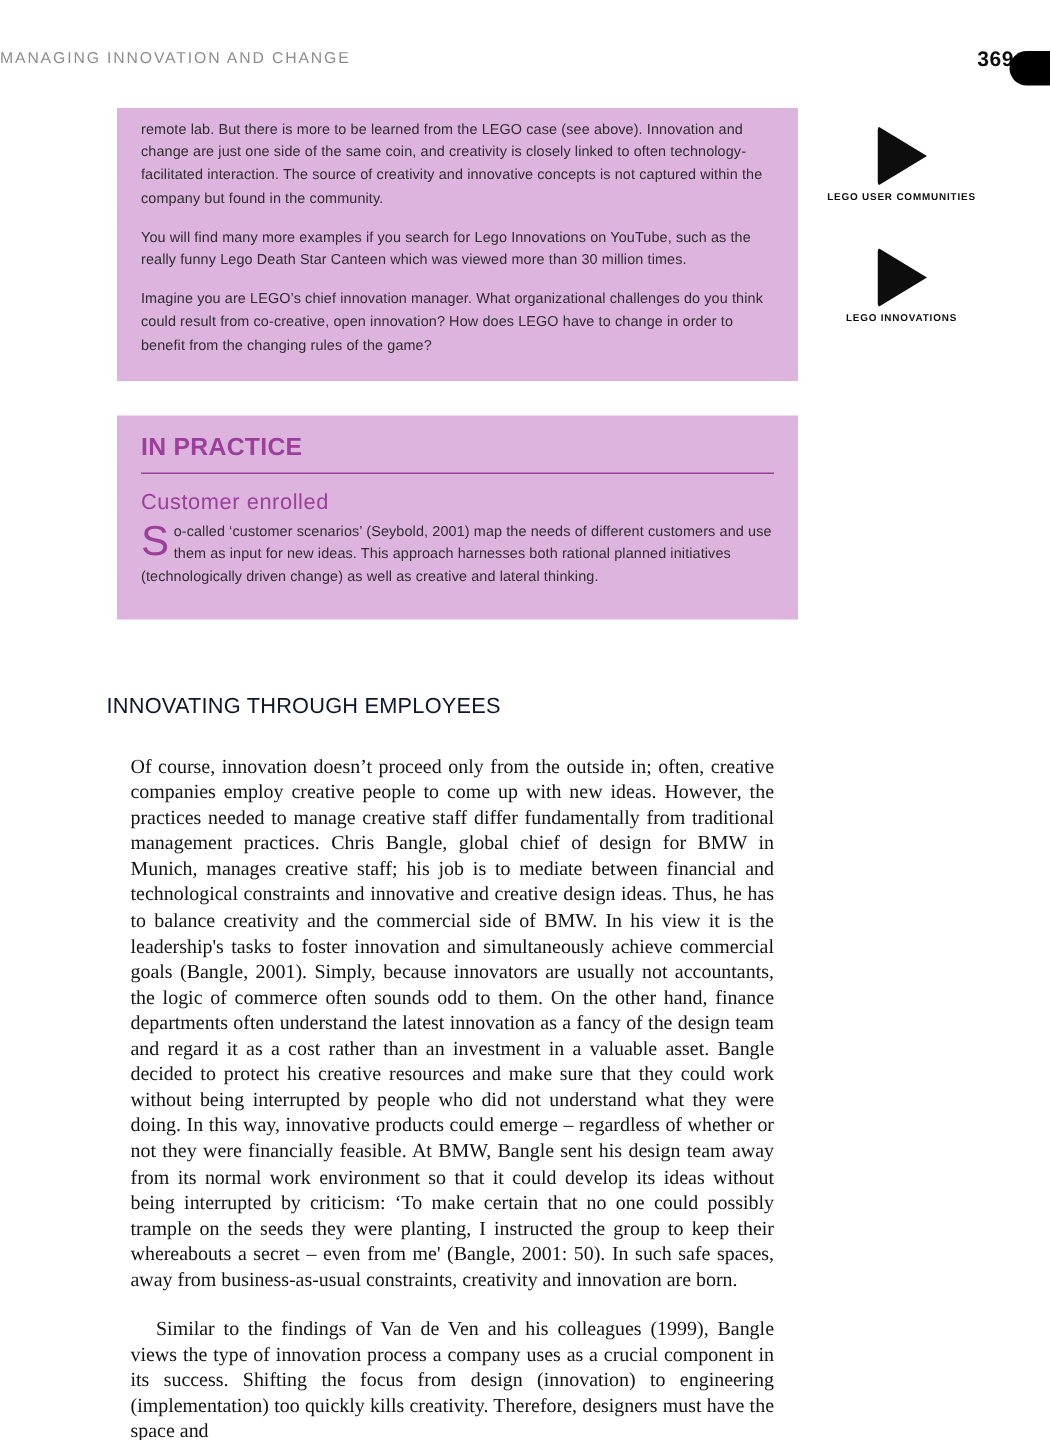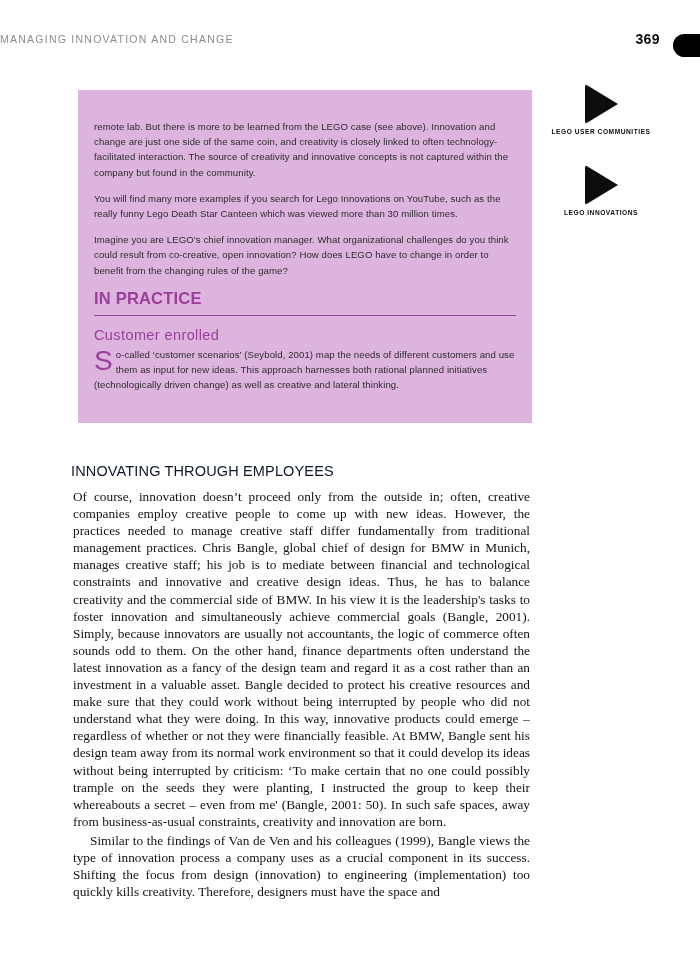--- a/index.html
+++ b/index.html
@@ -24,21 +24,21 @@
     text-align: left;
     font-family: "Liberation Sans", sans-serif;
     font-size: 10.5px;
     letter-spacing: 1.25px;
     color: #8c8c8c;
     white-space: nowrap;
   }
   .folio {
     position: absolute;
     top: 31px;
-    left: 624px;
+    left: 640px;
     width: 36px;
     text-align: right;
     font-family: "Liberation Sans", sans-serif;
     font-weight: bold;
     font-size: 14px;
     letter-spacing: 0.4px;
     color: #0d0d0d;
   }
   .thumb-tab {
     position: absolute;
@@ -53,26 +53,26 @@
 
   
   .panel {
     position: absolute;
     left: 78px;
     width: 454px;
     background: #dcb4dd;
     box-sizing: border-box;
   }
   .panel-case {
-    top: 90px;
-    padding: 29px 16px 16px 16px;
+    top: 72px;
+    padding: 7px 16px 16px 16px;
   }
   .panel-practice {
     top: 277px;
-    padding: 12px 16px 30px 16px;
+    padding: 12px 16px 20px 16px;
   }
 
   .panel p {
     margin: 0 0 11px 0;
     font-family: "Liberation Sans", sans-serif;
     font-size: 9.6px;
     line-height: 15.2px;
     color: #2f2b30;
     text-align: left;
     letter-spacing: 0.08px;
@@ -151,21 +151,21 @@
     color: #0f172a;
     white-space: nowrap;
   }
   .body-text {
     position: absolute;
     left: 71px;
     top: 486px;
     width: 461px;
   }
   .body-text p {
-    margin: 2px;
+    margin: 16px;
     font-family: "Liberation Serif", serif;
     font-size: 13.3px;
     line-height: 17.1px;
     color: #131313;
     text-align: justify;
     hyphens: manual;
   }
   .body-text p.indent { text-indent: 17px; }
 </style>
 </head>

